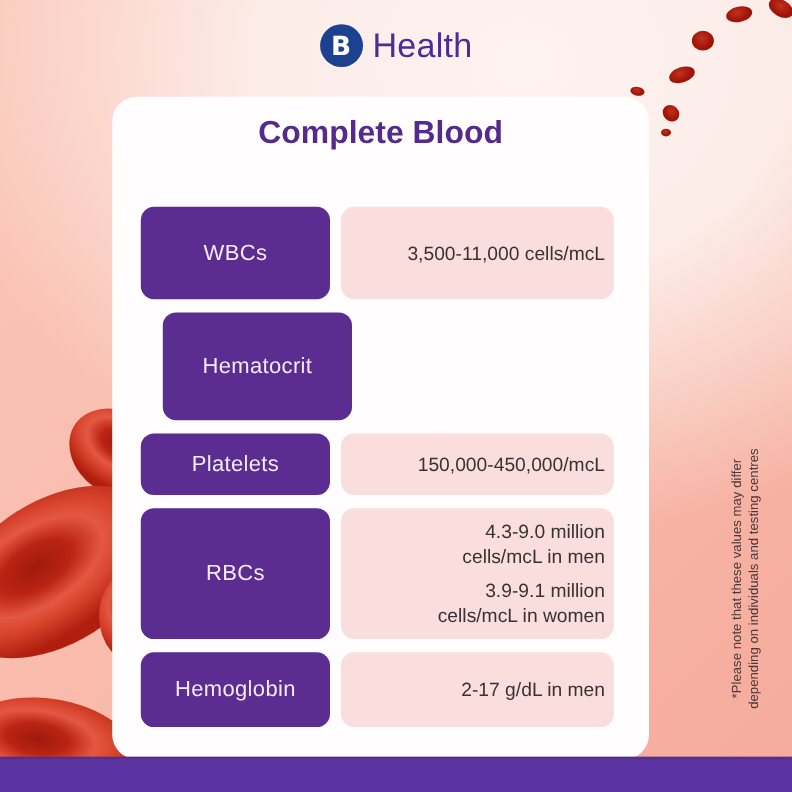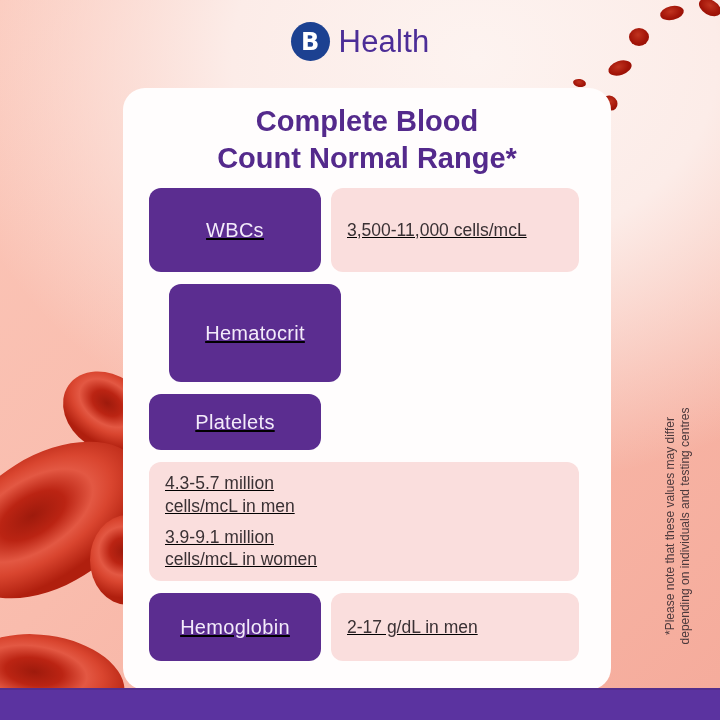--- a/index.html
+++ b/index.html
@@ -57,21 +57,21 @@
   .brand-name {
     font-size: 31px;
     font-weight: normal;
     color: #4c2d97;
     letter-spacing: 0.2px;
   }
 
   
   .card {
     position: absolute;
-    left: 123px; top: 88px;
+    left: 102px; top: 88px;
     width: 488px; height: 602px;
     background: #fffdfd;
     border-radius: 22px;
     z-index: 2;
   }
   .card-title {
     margin-top: 15px;
     text-align: center;
     color: #542a8c;
     font-weight: bold;
@@ -79,21 +79,20 @@
     line-height: 1.26;
   }
 
   
   .cbc-table {
     position: absolute;
     left: 26px; top: 100px; right: 32px;
     display: flex;
     flex-direction: column;
     gap: 12px;
-    text-decoration: underline;
   }
   .row { display: flex; gap: 10px; }
   .row:nth-child(1) { height: 84px; }
   .row:nth-child(2) { height: 98px; padding-left: 20px; }
   .row:nth-child(3) { height: 56px; }
   .row:nth-child(4) { height: 119px; }
   .row:nth-child(5) { height: 68px; }
   .label-cell {
     flex: 0 0 172px;
     background: #5b2d90;
@@ -114,20 +113,21 @@
     justify-content: center;
     gap: 9px;
     padding: 6px 8px 6px 16px;
     color: #3a3134;
     font-size: 17.5px;
   }
   .value-line {
     margin: 0;
     white-space: pre-line;
     line-height: 1.28;
+    text-align: right;
   }
 
   
   .footnote {
     position: absolute;
     left: 663px; top: 676px;
     width: 300px;
     transform: rotate(-90deg);
     transform-origin: 0 0;
     text-align: center;
@@ -166,21 +166,20 @@
   <div class="bc-s" style="left:601px; top:117px; width:9px; height:7px;"></div>
 
   <div class="header">
     <div class="logo-circle">B</div>
     <div class="brand-name">Health</div>
   </div>
 
   <div class="card">
     <div class="card-title">
       <div>Complete Blood</div>
-      <div>Count Normal Range*</div>
     </div>
 
     <div class="cbc-table">
   <div class="row">
     <div class="label-cell">
       <span>WBCs</span>
     </div>
     <div class="value-cell">
             <p class="value-line">3,500-11,000 cells/mcL</p>
           </div>
@@ -189,25 +188,31 @@
   <div class="row">
     <div class="label-cell">
       <span>Hematocrit</span>
     </div>
   </div>
 
   <div class="row">
     <div class="label-cell">
       <span>Platelets</span>
     </div>
-  </div>
-
-  <div class="row">
-    <div class="value-cell">
-            <p class="value-line">4.3-5.7 million
+    <div class="value-cell">
+            <p class="value-line">150,000-450,000/mcL</p>
+          </div>
+  </div>
+
+  <div class="row">
+    <div class="label-cell">
+      <span>RBCs</span>
+    </div>
+    <div class="value-cell">
+            <p class="value-line">4.3-9.0 million
 cells/mcL in men</p>
             <p class="value-line">3.9-9.1 million
 cells/mcL in women</p>
           </div>
   </div>
 
   <div class="row">
     <div class="label-cell">
       <span>Hemoglobin</span>
     </div>

